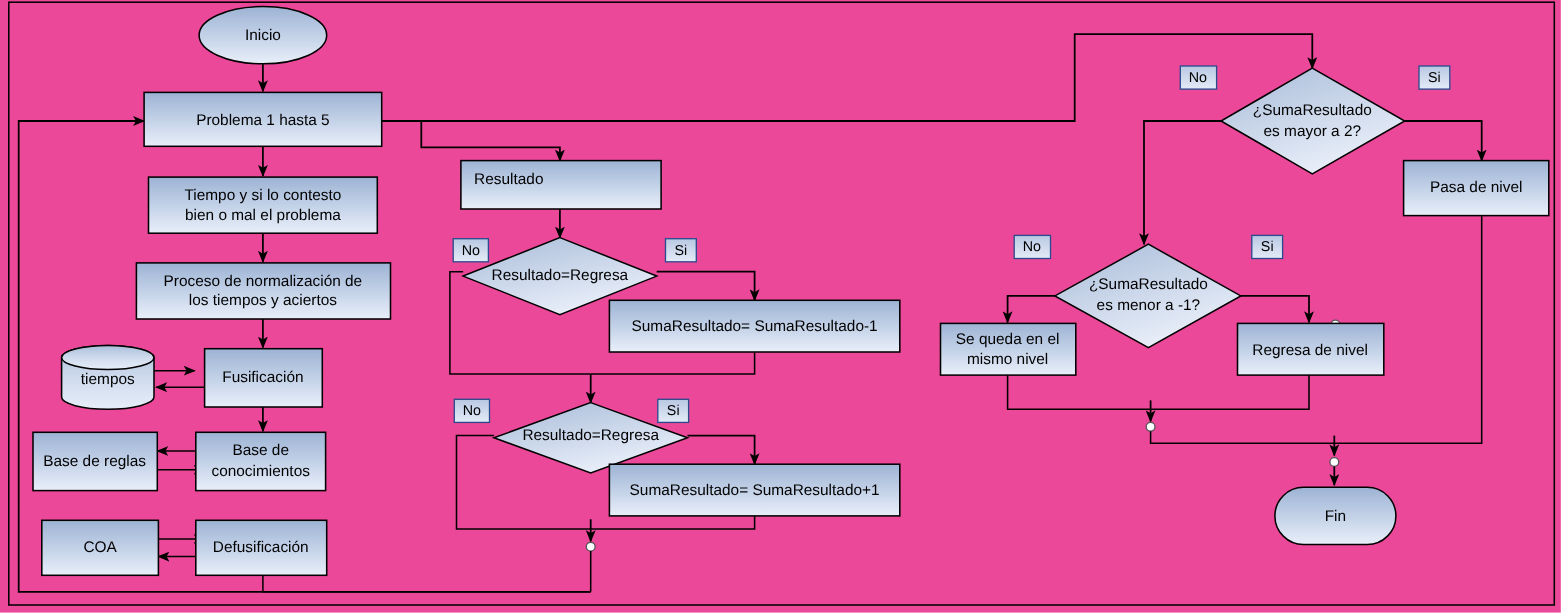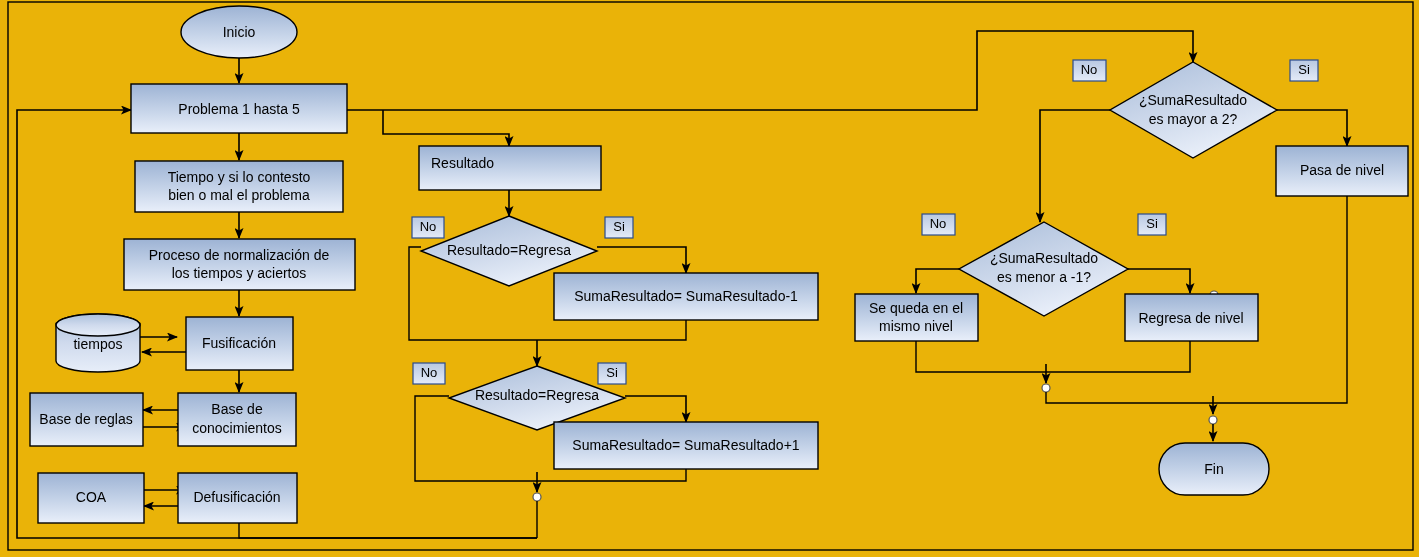--- a/index.html
+++ b/index.html
@@ -1,19 +1,19 @@
 <!DOCTYPE html>
 <html><head>
 <meta charset="utf-8">
 <style>
   html,body{margin:0;padding:0;background:#ffffff;}
   #canvas{
     position:relative;
     width:1419px;height:557px;
-    background:#eab308;
+    background:#ec4899;
     font-family:"Liberation Sans", sans-serif;
     overflow:hidden;
   }
   svg{position:absolute;left:0;top:0;width:1419px;height:557px;}
   .node-text{
     font-family:"Liberation Sans", sans-serif;
     font-size:14px;
     fill:#000000;
     text-anchor:middle;
     dominant-baseline:middle;

